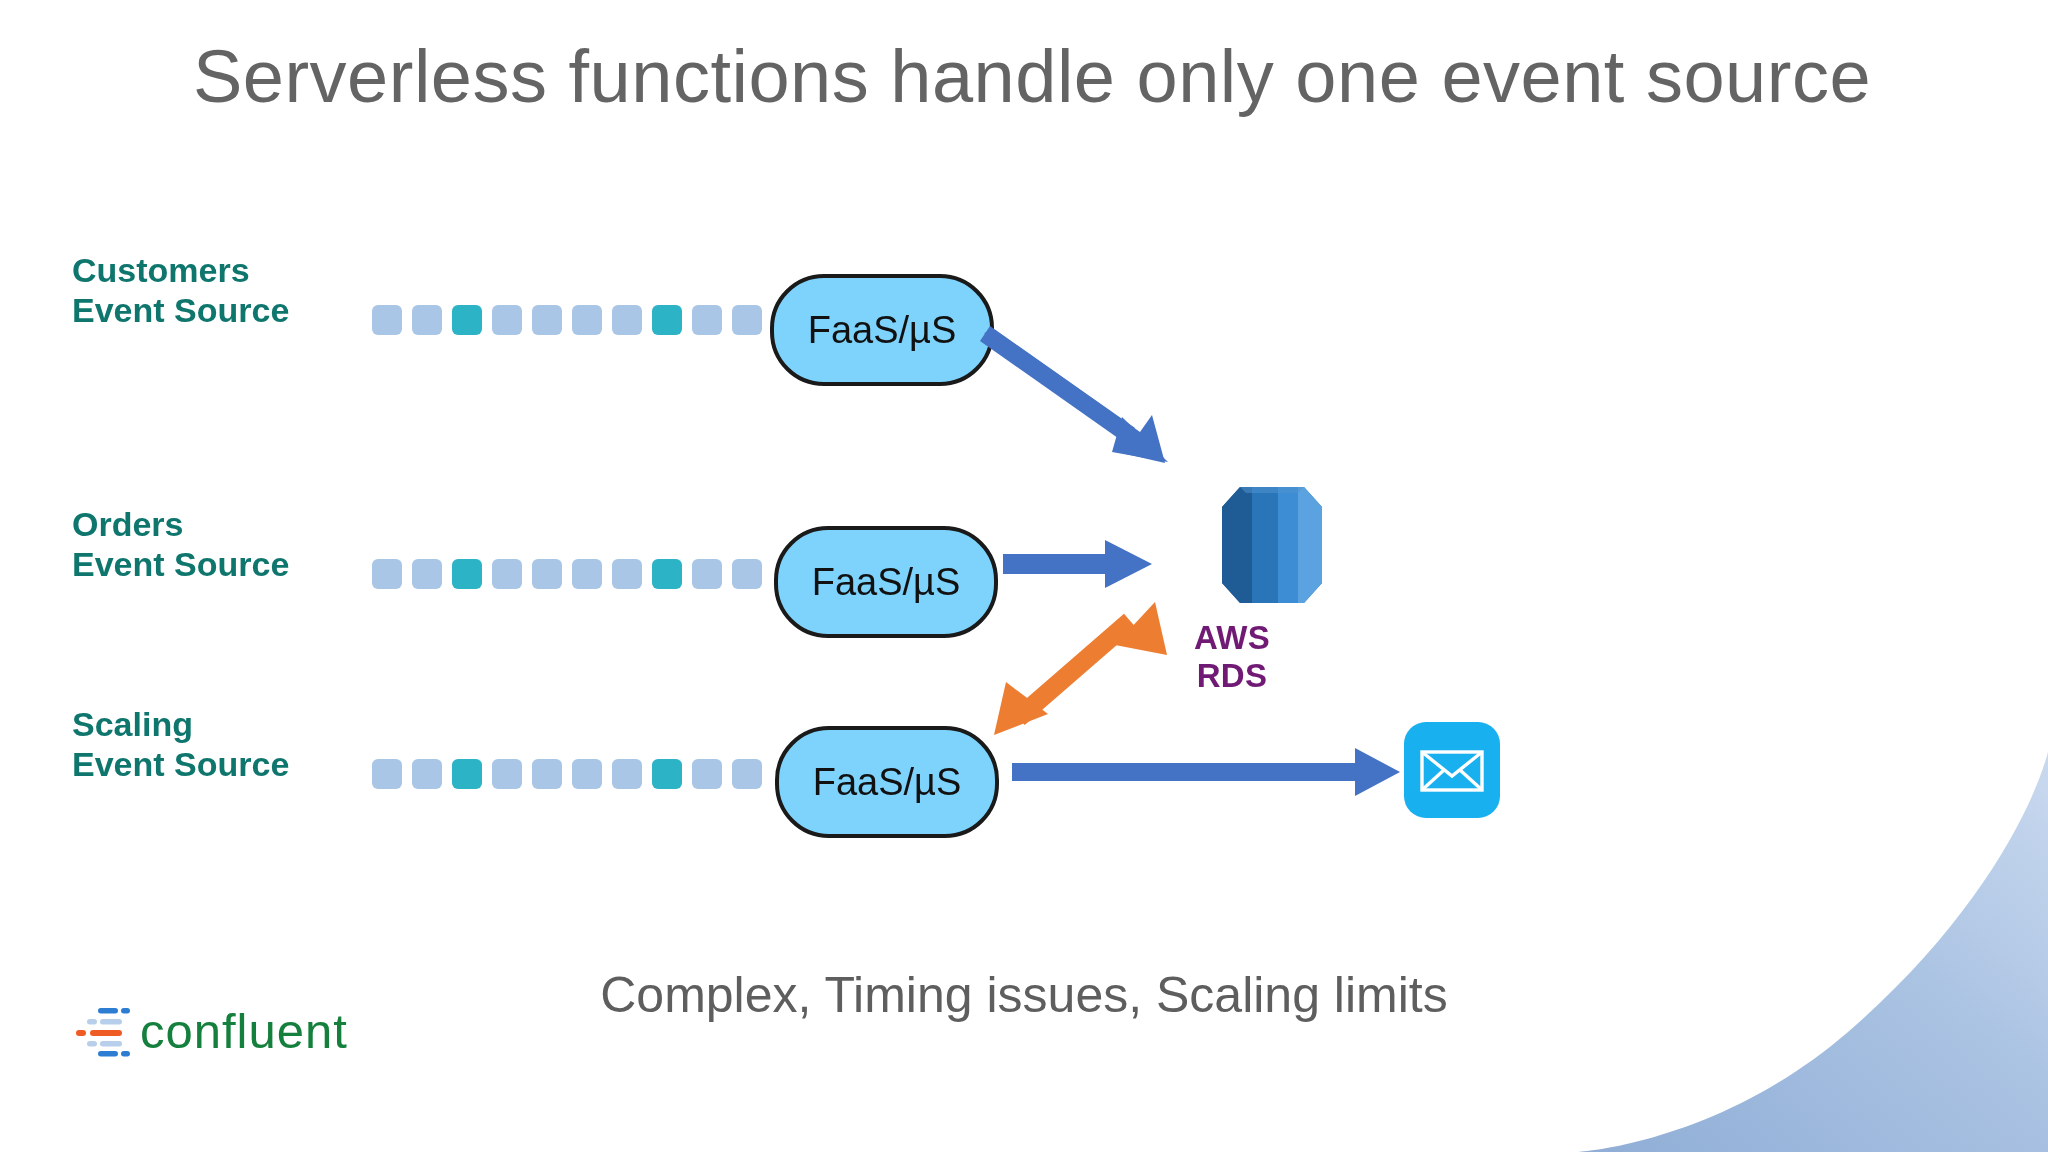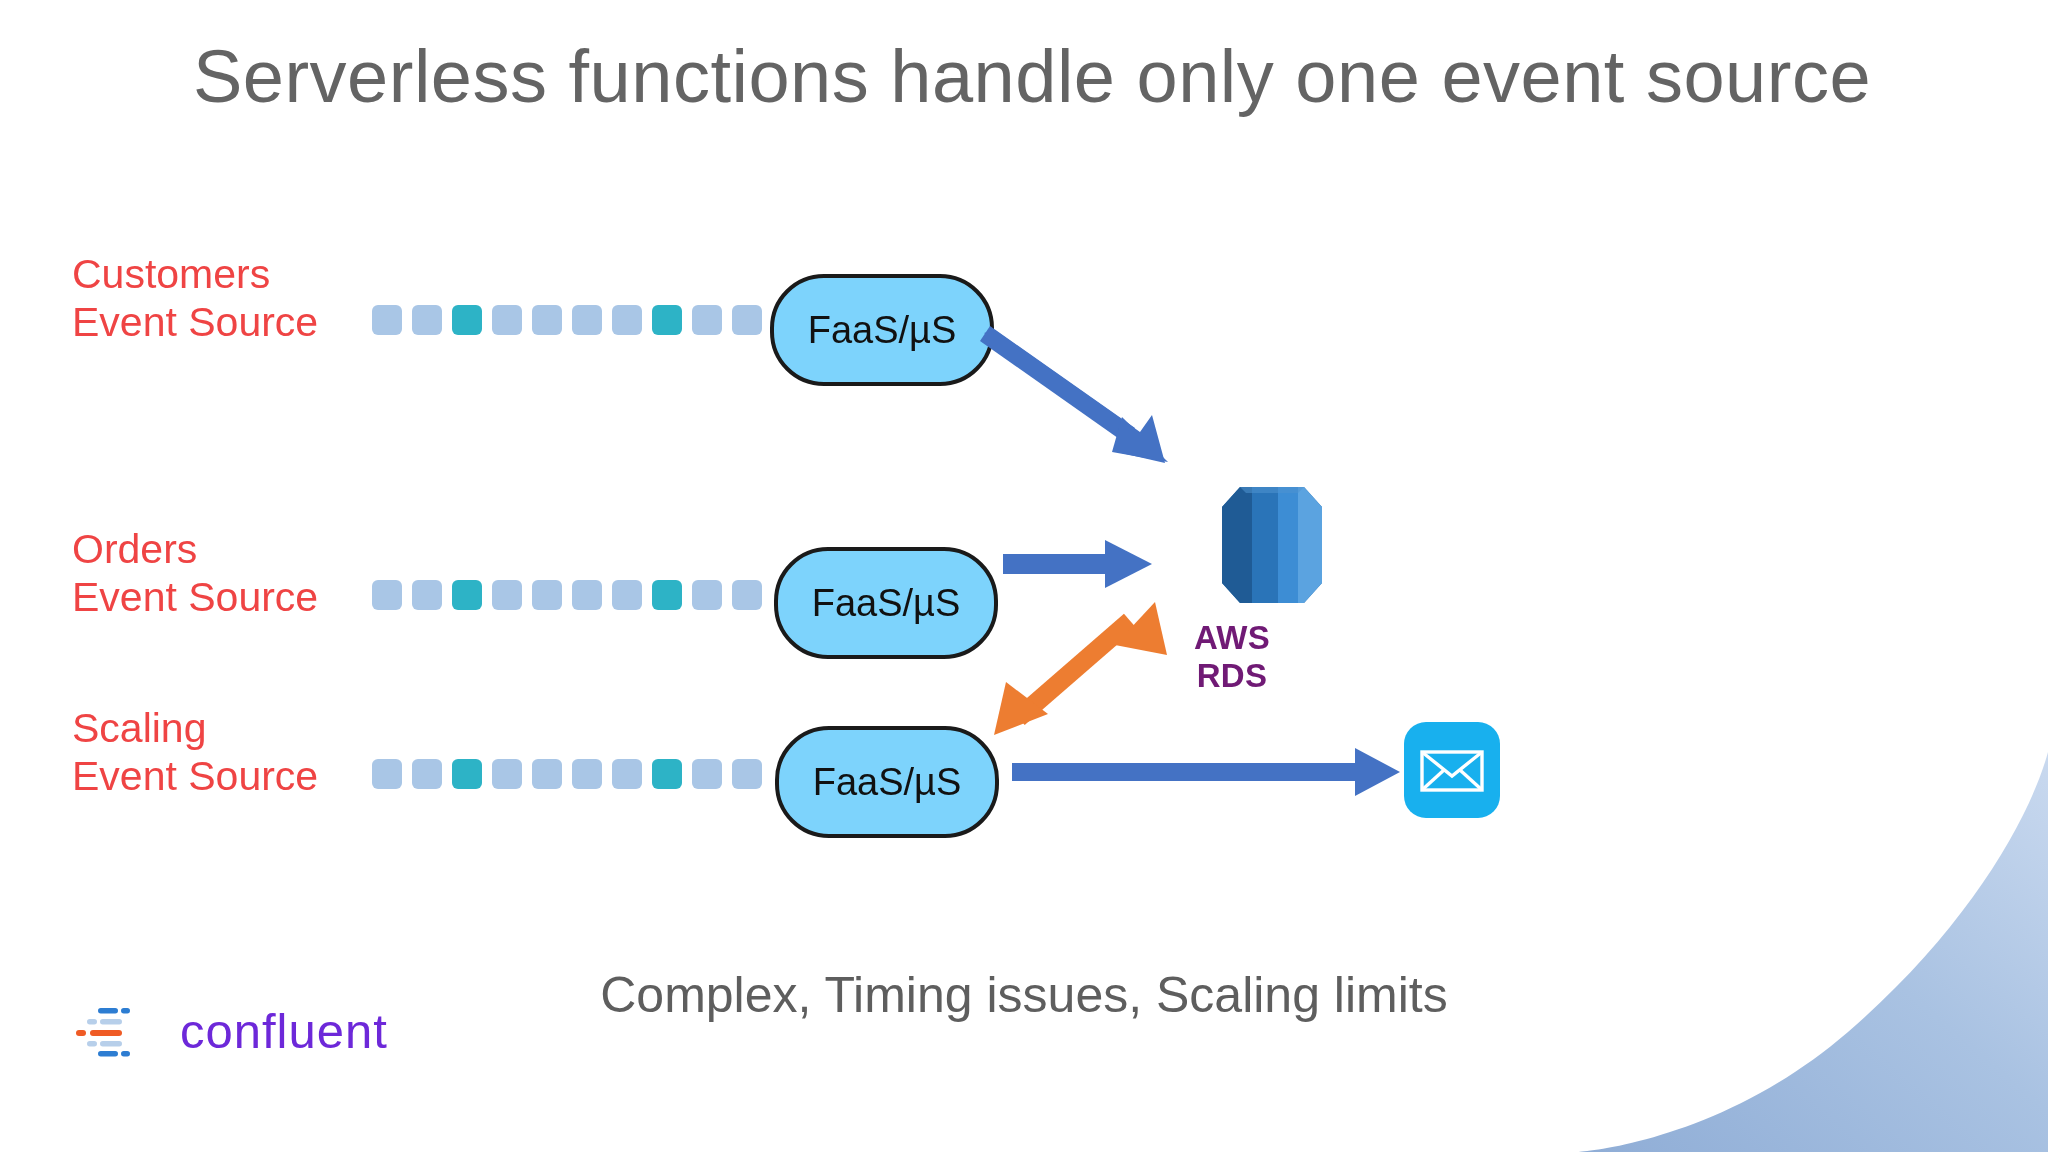--- a/index.html
+++ b/index.html
@@ -43,32 +43,32 @@
   }
 
   
   .flow-row {
     position: absolute;
     left: 0;
     width: 2048px;
     height: 150px;
   }
   .flow-row.row-0 { top: 250px; }
-  .flow-row.row-1 { top: 504px; margin-top: 21px; }
+  .flow-row.row-1 { top: 504px; }
   .flow-row.row-2 { top: 704px; }
 
   .source-label {
     position: absolute;
     left: 72px;
     top: 0;
     width: 330px;
-    font-size: 41px;
+    font-size: 34px;
     line-height: 1.18;
-    color: #ef4444;
-    font-weight: 400;
+    color: #0f766e;
+    font-weight: 700;
   }
   .source-label .ln { display: block; }
 
   
   .event-stream {
     position: absolute;
     top: 55px;
     left: 372px;
     display: flex;
     gap: 10px;
@@ -163,25 +163,24 @@
     display: flex;
     align-items: center;
     gap: 6px;
   }
   .brand-mark {
     width: 62px;
     height: 62px;
   }
   .brand-word {
     font-size: 49px;
-    color: #6d28d9;
+    color: #15803d;
     letter-spacing: 1px;
     font-weight: 400;
     line-height: 1;
-    margin-left: 40px;
   }
 </style>
 </head>
 <body>
 
 <div id="slide">
 
   <svg class="corner-swoosh" viewBox="0 0 470 400">
     <defs>
       <linearGradient id="swooshGrad" x1="0" y1="1" x2="1" y2="0">

